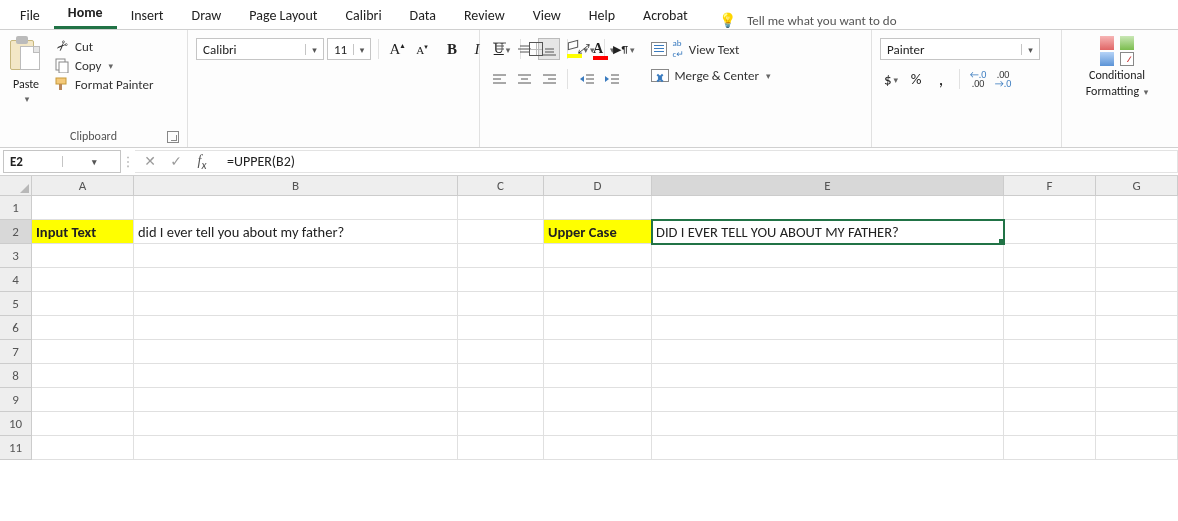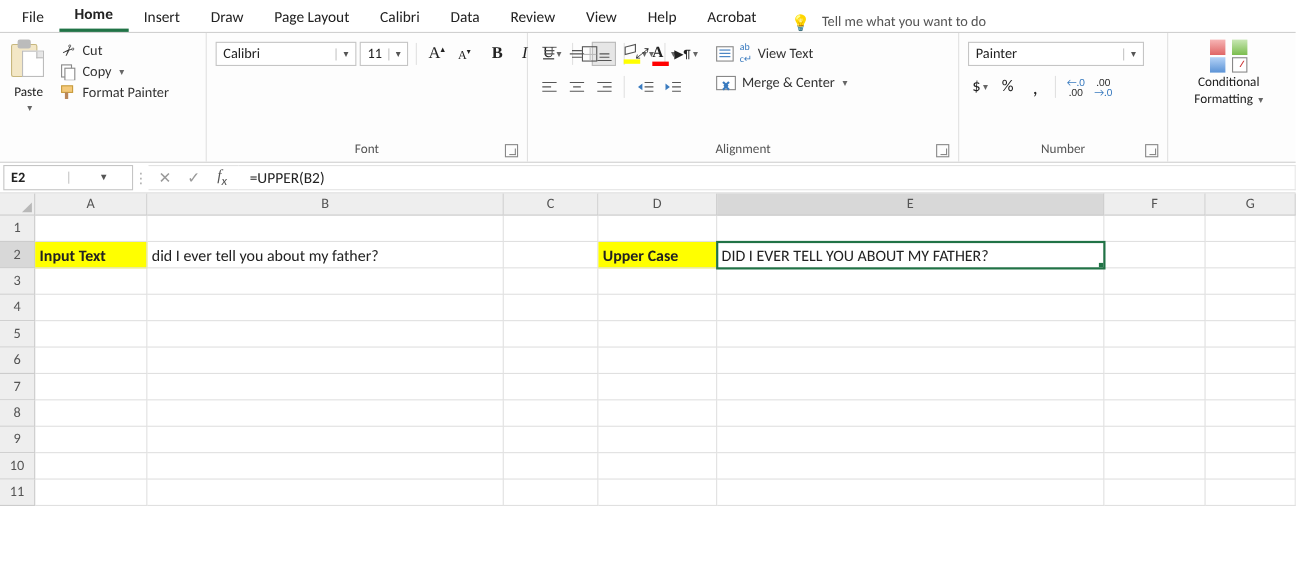--- a/index.html
+++ b/index.html
@@ -165,20 +165,21 @@
           <span class="ico">
             <svg width="16" height="16">
                 <rect x="2" y="2" width="10" height="6" fill="#f4c97a" stroke="#c79a3a"></rect>
                 <rect x="5" y="8" width="3" height="6" fill="#b8865a"></rect>
               </svg>
           </span>
           <span>Format Painter</span>
         </div>
       </div>
     </div>
+    <div class="group-label"><span>Clipboard</span><span class="launcher"></span></div>
   </div>
 
   <div class="group" style="width:292px">
     <div class="group-body" style="flex-direction:row;gap:8px;padding-top:4px;">
       <div class="row">
         <div class="combo fontname">
             <span class="val">Calibri</span>
             <span class="ar">▾</span>
           </div>
         <div class="combo fontsize">
@@ -216,21 +217,20 @@
               <span class="bar"></span>
             </span>
             <span class="caret">▾</span>
           </div>
         <div class="tbtn">
             <span class="font-ico">A<span class="bar"></span></span>
             <span class="caret">▾</span>
           </div>
       </div>
     </div>
-    <div class="group-label"><span>Font</span><span class="launcher"></span></div>
   </div>
 
   <div class="group" style="width:392px">
     <div class="group-body" style="gap:16px;padding-top:4px;">
       <div style="display:flex;flex-direction:column;gap:8px;">
         <div class="row align-row">
           <div class="tbtn">
               <svg>
                 <line x1="1" y1="1" x2="14" y2="1" stroke="#555"></line>
                 <line x1="3" y1="4" x2="12" y2="4" stroke="#555"></line>
@@ -309,21 +309,20 @@
           <span style="position:relative;top:-1px;font-size:9px;color:#3a7bbf">ab<br>c↵</span>
           <span>View Text</span>
         </div>
         <div class="line">
           <span class="merge-ico"></span>
           <span>Merge &amp; Center</span>
           <span class="caret">▾</span>
         </div>
       </div>
     </div>
-    <div class="group-label"><span>Alignment</span><span class="launcher"></span></div>
   </div>
 
   <div class="group" style="width:190px">
     <div class="group-body" style="flex-direction:column;gap:8px;padding-top:4px;">
       <div class="combo numfmt">
           <span class="val">Painter</span>
           <span class="ar">▾</span>
         </div>
       <div class="row">
         <div class="tbtn">
@@ -344,21 +343,20 @@
             </div>
           </div>
         <div class="tbtn">
             <div class="dec">
               <span class="nums">.00</span>
               <span style="color:#3a7bbf">→.0</span>
             </div>
           </div>
       </div>
     </div>
-    <div class="group-label"><span>Number</span><span class="launcher"></span></div>
   </div>
 
   <div class="group" style="width:110px;border-right:none;">
     <div class="group-body" style="justify-content:center;">
       <div class="big-btn">
         <div class="cond-ico">
           <div class="g g1"></div>
             <div class="g g2"></div>
             <div class="g g3"></div>
             <div class="g g4"></div>

